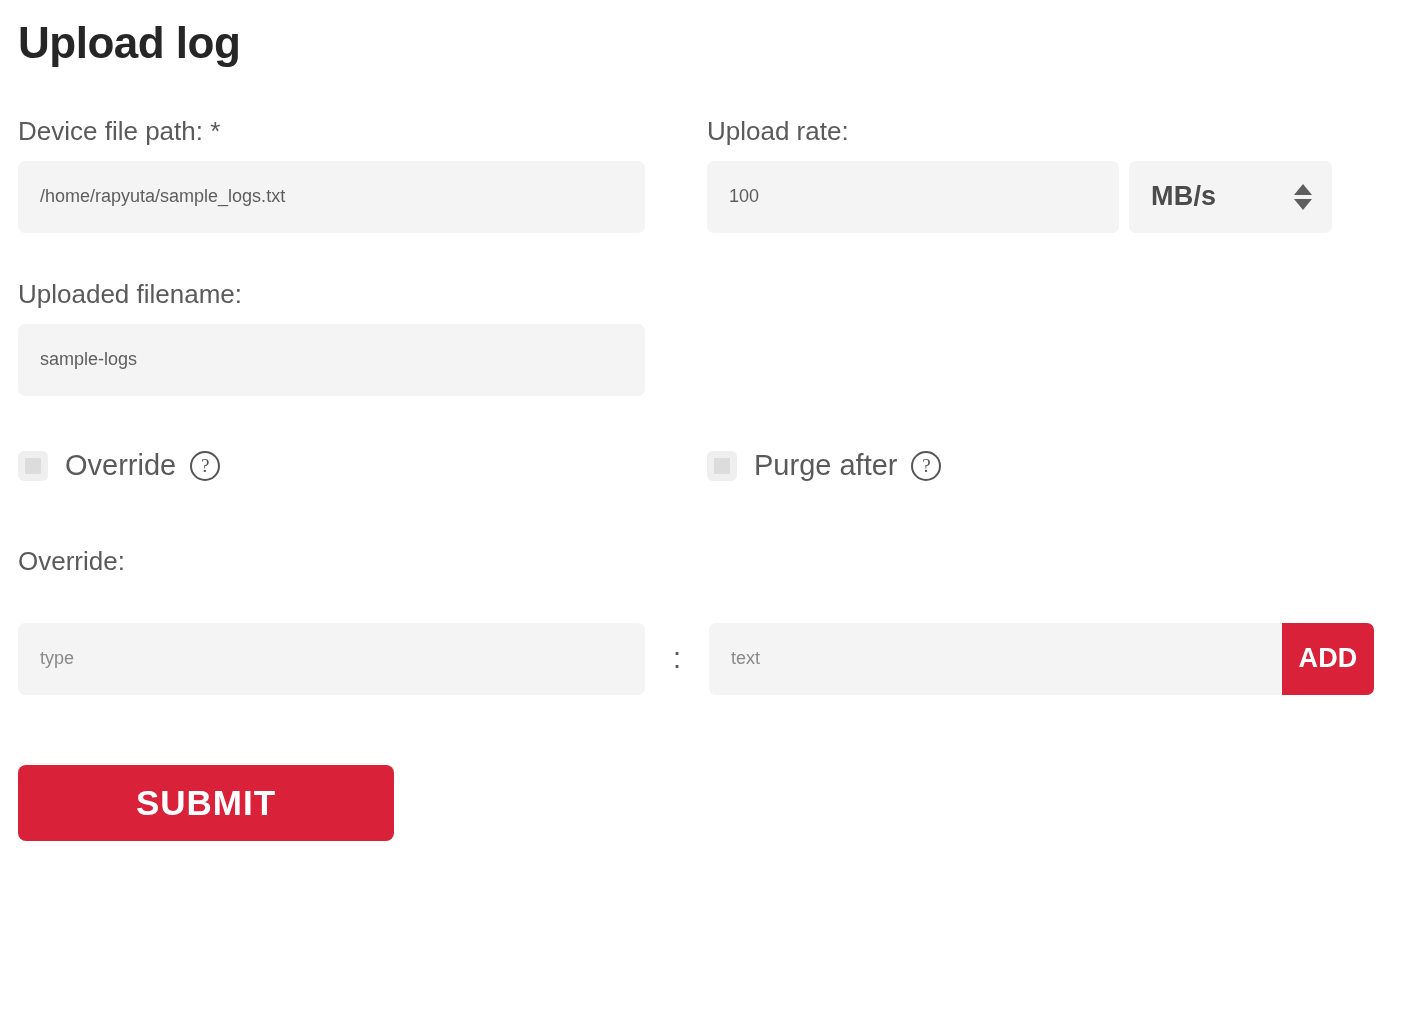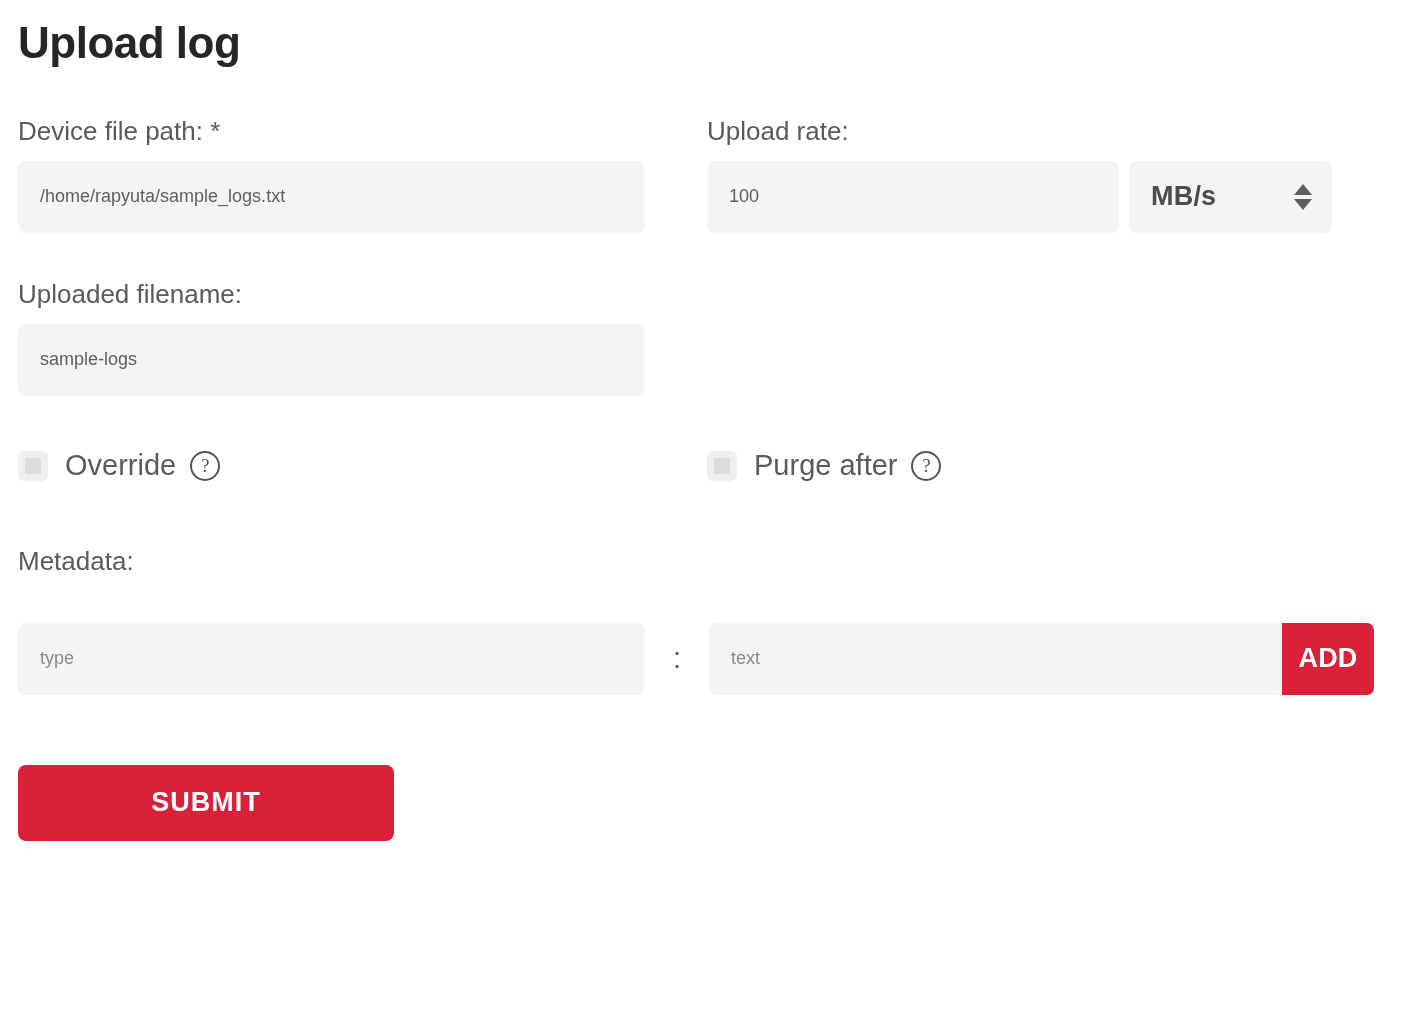--- a/index.html
+++ b/index.html
@@ -212,21 +212,21 @@
   .actions {
     display: flex;
     align-items: center;
     gap: 38px;
   }
   .btn {
     height: 76px;
     border: none;
     border-radius: 8px;
     font-family: inherit;
-    font-size: 27px;
+    font-size: 35px;
     font-weight: 700;
     letter-spacing: 1px;
     cursor: pointer;
   }
   .btn-submit {
     width: 376px;
     background: #d92139;
     color: #ffffff;
   }
   .btn-cancel {
@@ -309,21 +309,21 @@
       <span class="help-icon">
         <span>?</span>
       </span>
     </div>
 
   </div>
 
   <div class="spacer-4"></div>
 
   <div>
-    <label class="field-label">Metadata:</label>
+    <label class="field-label">Override:</label>
     <div style="height:32px"></div>
     <div class="meta-row">
       <input class="text-input meta-key" type="text" placeholder="type" style="">
       <span class="meta-colon">:</span>
       <div class="meta-val-wrap">
         <input class="text-input meta-val" type="text" placeholder="text" style="">
         <button class="add-button">ADD</button>
       </div>
     </div>
   </div>

